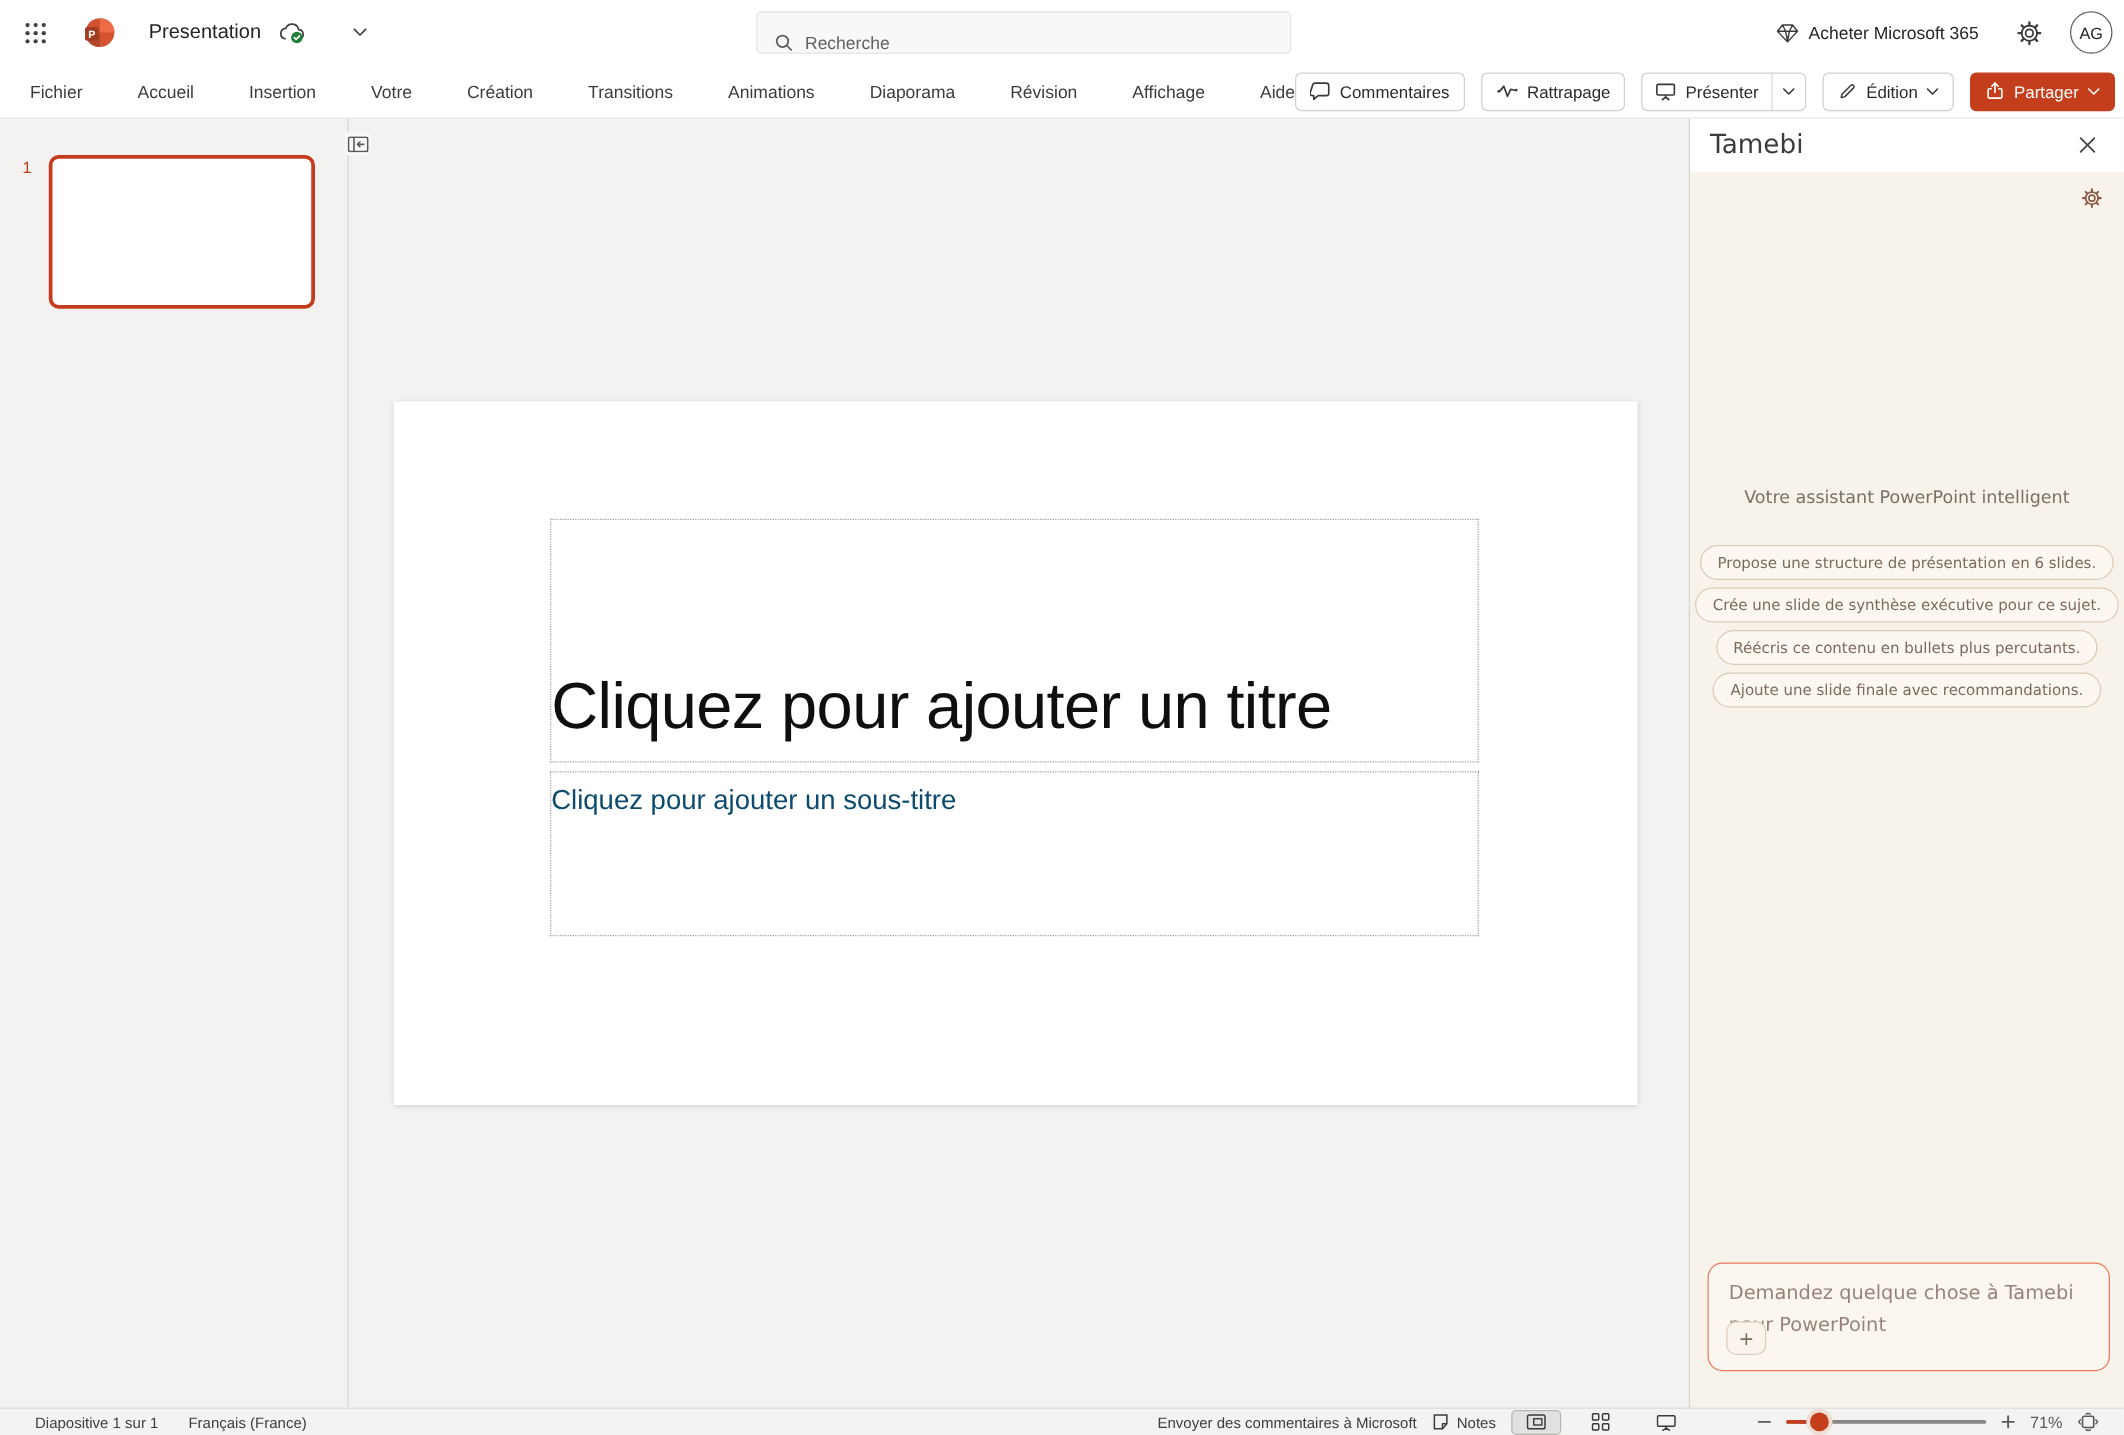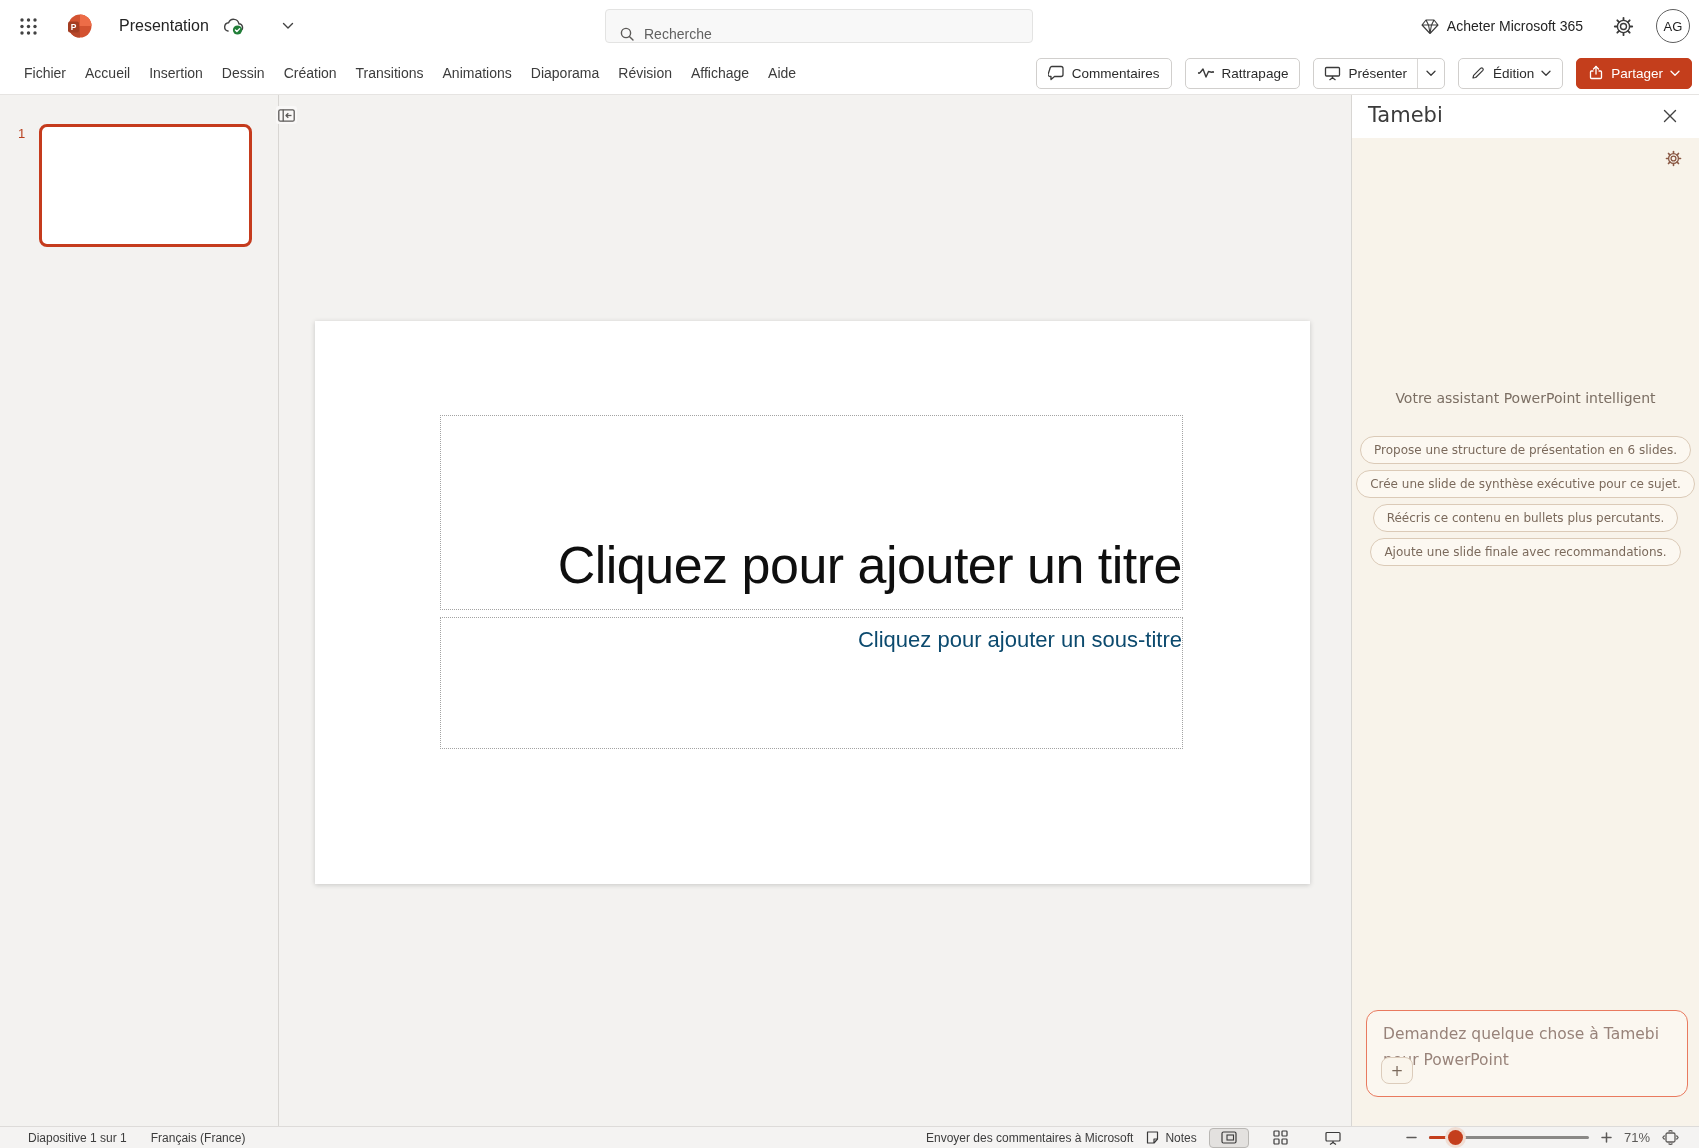--- a/index.html
+++ b/index.html
@@ -18,39 +18,39 @@
   .search-box { position:absolute; left:605px; top:9px; width:428px; height:34px; background:#f8f8f8; border:1px solid #e3e3e2; border-radius:4px; display:flex; align-items:flex-end; padding-left:13px; }
   .search-box input { border:0; outline:0; background:transparent; font-size:14px; color:#424242; margin-left:9px; width:360px; font-family:"Liberation Sans",sans-serif; }
   .search-box input::placeholder { color:#616161; }
   .topbar-right { position:absolute; right:0; top:0; height:52px; display:flex; align-items:center; padding-right:9px; }
   .buy { display:flex; align-items:flex-start; gap:8px; font-size:14px; color:#242424; padding:6px 8px; border-radius:4px; cursor:pointer; }
   .top-gear { margin-left:22px; display:flex; cursor:pointer; }
   .avatar { margin-left:22px; width:34px; height:34px; border:1px solid #5f5f5f; border-radius:50%; display:flex; align-items:center; justify-content:center; font-size:13px; color:#242424; cursor:pointer; background:#fff; }
 
   
   .ribbon { position:absolute; top:52px; left:0; width:1699px; height:43px; background:#fff; border-bottom:1px solid #e6e4e2; }
-  .tabs { position:absolute; left:22px; top:0; height:42px; display:flex; align-items:center; gap:15px; }
+  .tabs { position:absolute; left:22px; top:0; height:42px; display:flex; align-items:center; gap:40px; }
   .tab { font-size:14px; color:#3c3c3c; cursor:pointer; white-space:nowrap; padding:4px 2px; }
   .ribbon-actions { position:absolute; right:7px; top:0; height:42px; display:flex; align-items:center; gap:13px; }
   .rbtn { height:31px; border:1px solid #d1cfcd; background:#fff; border-radius:5px; display:flex; align-items:center; gap:7px; padding:0 11px; font-size:13.5px; color:#2b2b2b; cursor:pointer; white-space:nowrap; }
   .split { display:flex; align-items:stretch; height:31px; border:1px solid #d1cfcd; border-radius:5px; overflow:hidden; background:#fff; }
   .split-main { display:flex; align-items:center; gap:7px; padding:0 10px; font-size:13.5px; color:#2b2b2b; cursor:pointer; }
   .split-arrow { display:flex; align-items:center; padding:0 8px; border-left:1px solid #d9d7d5; cursor:pointer; }
   .rbtn.primary { background:#c43e1c; border-color:#c43e1c; color:#fff; }
 
   
   .content { position:absolute; top:95px; left:0; width:1699px; height:1031px; background:#f3f2f0; }
   .thumb-pane { position:absolute; left:0; top:0; width:279px; height:1031px; border-right:1px solid #d8d6d3; }
   .slide-num { position:absolute; left:18px; top:31px; font-size:13px; color:#b8401f; }
   .thumb { position:absolute; left:39px; top:29px; width:213px; height:123px; background:#fff; border:3px solid #c53b1d; border-radius:8px; cursor:pointer; }
   .collapse-btn { position:absolute; left:276px; top:11px; width:21px; height:18px; background:#f9f8f7; display:flex; align-items:center; justify-content:center; cursor:pointer; border-radius:3px; }
 
   .canvas { position:absolute; left:279px; top:0; width:1072px; height:1031px; }
   .slide { position:absolute; left:36px; top:226px; width:995px; height:563px; background:#fff; box-shadow:0 1px 5px rgba(0,0,0,.18); }
-  .ph { position:absolute; left:125px; width:743px; border:1px dotted #a3a3a3; display:flex; justify-content:flex-end; }
+  .ph { position:absolute; left:125px; width:743px; border:1px dotted #a3a3a3; display:flex; justify-content:flex-start; }
   .ph-title { top:94px; height:195px; align-items:flex-end; }
   .ph-title .ph-text { font-size:52px; color:#0f0f0f; letter-spacing:-.5px; padding-bottom:14px; white-space:nowrap; }
   .ph-sub { top:296px; height:132px; align-items:flex-start; }
   .ph-sub .ph-text { font-size:22px; color:#0c4a6e; padding-top:9px; white-space:nowrap; }
 
   
   .panel { position:absolute; left:1351px; top:0; width:348px; height:1031px; border-left:1px solid #d8d6d3; background:#f8f3ea; font-family:"DejaVu Sans", sans-serif; }
   .panel-header { position:absolute; left:0; top:0; width:100%; height:43px; background:#fff; }
   .panel-title { position:absolute; left:16px; top:8px; font-size:21px; color:#3b3b3b; }
   .panel-close { position:absolute; right:19px; top:11px; width:20px; height:20px; display:flex; align-items:center; justify-content:center; cursor:pointer; }
@@ -169,21 +169,21 @@
         <span>AG</span>
       </div>
     </div>
   </div>
 
   <div class="ribbon">
     <div class="tabs">
       <span class="tab">Fichier</span>
       <span class="tab">Accueil</span>
       <span class="tab">Insertion</span>
-      <span class="tab">Dessin</span>
+      <span class="tab">Votre</span>
       <span class="tab">Création</span>
       <span class="tab">Transitions</span>
       <span class="tab">Animations</span>
       <span class="tab">Diaporama</span>
       <span class="tab">Révision</span>
       <span class="tab">Affichage</span>
       <span class="tab">Aide</span>
     </div>
 
     <div class="ribbon-actions">

